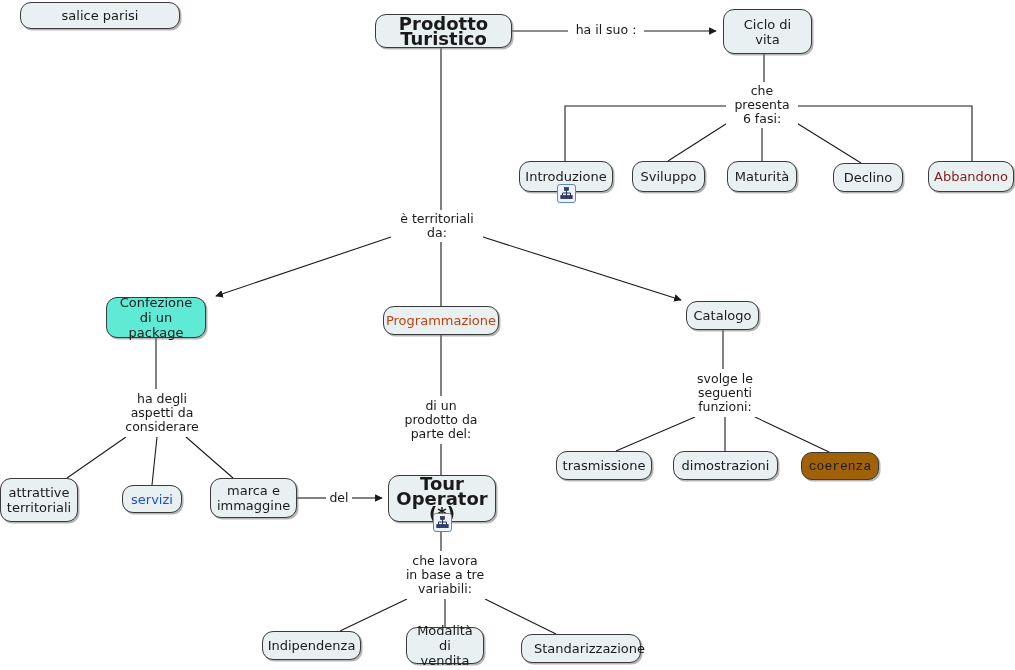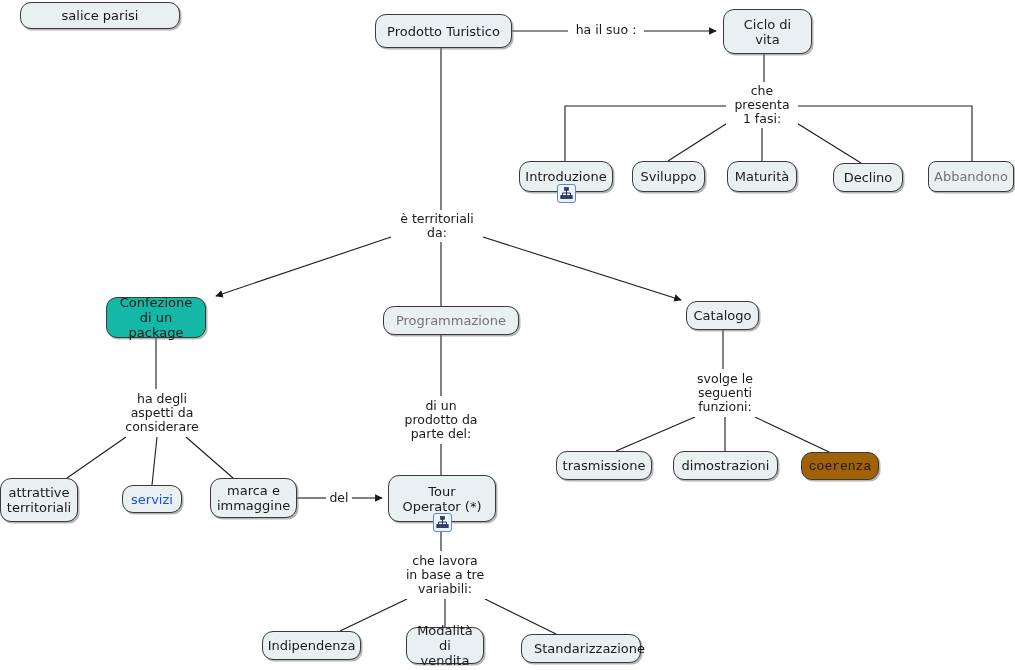--- a/index.html
+++ b/index.html
@@ -38,22 +38,22 @@
     border-radius: 11px;
     color: #1a1a1a;
     font-size: 13px;
     line-height: 15px;
     box-shadow: 1.5px 1.5px 0 rgba(120,120,120,0.55);
     padding: 2px 6px;
     white-space: pre-line;
     z-index: 3;
   }
   .node.bold {
-    font-weight: normal;
-    font-size: 13px;
+    font-weight: bold;
+    font-size: 18px;
   }
   .linklabel {
     position: absolute;
     text-align: center;
     font-size: 12.5px;
     line-height: 14px;
     color: #1a1a1a;
     white-space: pre-line;
     background: #ffffff;
     z-index: 2;
@@ -115,21 +115,21 @@
         <path d="M 407,599 L 340,631" stroke="#1a1a1a"></path>
         <path d="M 445,599 L 445,627" stroke="#1a1a1a"></path>
         <path d="M 485,599 L 556,634" stroke="#1a1a1a"></path>
       </g>
   </svg>
 
   <div id="labels-layer">
       <div class="linklabel" style="left: 568px; top: 22px; width: 76px; height: 16px;">ha il suo :</div>
       <div class="linklabel" style="left: 726px; top: 82px; width: 72px; height: 46px;">che
 presenta
-1 fasi:</div>
+6 fasi:</div>
       <div class="linklabel" style="left: 391px; top: 210px; width: 92px; height: 32px;">è territoriali
 da:</div>
       <div class="linklabel" style="left: 118px; top: 389px; width: 88px; height: 48px;">ha degli
 aspetti da
 considerare</div>
       <div class="linklabel" style="left: 398px; top: 396px; width: 86px; height: 48px;">di un
 prodotto da
 parte del:</div>
       <div class="linklabel" style="left: 690px; top: 369px; width: 70px; height: 48px;">svolge le
 seguenti
@@ -140,24 +140,24 @@
 variabili:</div>
     </div>
   <div id="nodes-layer">
       <div class="node" style="left: 20px; top: 2px; width: 160px; height: 27px; background: rgb(233, 240, 242); border-color: rgb(58, 58, 58); color: rgb(26, 26, 26);">salice parisi</div>
       <div class="node bold" style="left: 375px; top: 14px; width: 137px; height: 34px; background: rgb(233, 240, 242); border-color: rgb(58, 58, 58); color: rgb(26, 26, 26);">Prodotto Turistico</div>
       <div class="node" style="left: 723px; top: 9px; width: 89px; height: 45px; background: rgb(233, 240, 242); border-color: rgb(58, 58, 58); color: rgb(26, 26, 26);">Ciclo di vita</div>
       <div class="node" style="left: 519px; top: 161px; width: 94px; height: 31px; background: rgb(233, 240, 242); border-color: rgb(58, 58, 58); color: rgb(26, 26, 26);">Introduzione</div>
       <div class="node" style="left: 632px; top: 161px; width: 73px; height: 31px; background: rgb(233, 240, 242); border-color: rgb(58, 58, 58); color: rgb(26, 26, 26);">Sviluppo</div>
       <div class="node" style="left: 727px; top: 161px; width: 70px; height: 31px; background: rgb(233, 240, 242); border-color: rgb(58, 58, 58); color: rgb(26, 26, 26);">Maturità</div>
       <div class="node" style="left: 833px; top: 163px; width: 70px; height: 29px; background: rgb(233, 240, 242); border-color: rgb(58, 58, 58); color: rgb(26, 26, 26);">Declino</div>
-      <div class="node" style="left: 928px; top: 161px; width: 86px; height: 31px; background: rgb(233, 240, 242); border-color: rgb(58, 58, 58); color: #737373; border-radius: 8px;">Abbandono</div>
-      <div class="node" style="left: 106px; top: 297px; width: 100px; height: 41px; background: #14b8a6; border-color: rgb(58, 58, 58); color: rgb(26, 26, 26);">Confezione
+      <div class="node" style="left: 928px; top: 161px; width: 86px; height: 31px; background: rgb(233, 240, 242); border-color: rgb(58, 58, 58); color: #7f1d1d;">Abbandono</div>
+      <div class="node" style="left: 106px; top: 297px; width: 100px; height: 41px; background: #5eead4; border-color: rgb(58, 58, 58); color: rgb(26, 26, 26);">Confezione
 di un package</div>
-      <div class="node" style="left: 383px; top: 306px; width: 136px; height: 29px; background: rgb(233, 240, 242); border-color: rgb(58, 58, 58); color: #737373;">Programmazione</div>
+      <div class="node" style="left: 383px; top: 306px; width: 116px; height: 29px; background: rgb(233, 240, 242); border-color: rgb(58, 58, 58); color: #c2410c;">Programmazione</div>
       <div class="node" style="left: 686px; top: 301px; width: 73px; height: 29px; background: rgb(233, 240, 242); border-color: rgb(58, 58, 58); color: rgb(26, 26, 26);">Catalogo</div>
       <div class="node" style="left: 556px; top: 451px; width: 96px; height: 29px; background: rgb(233, 240, 242); border-color: rgb(58, 58, 58); color: rgb(26, 26, 26);">trasmissione</div>
       <div class="node" style="left: 673px; top: 451px; width: 105px; height: 29px; background: rgb(233, 240, 242); border-color: rgb(58, 58, 58); color: rgb(26, 26, 26);">dimostrazioni</div>
       <div class="node" style="left: 801px; top: 452px; width: 78px; height: 28px; background: #a16207; border-color: rgb(58, 58, 58); color: rgb(26, 26, 26); font-family: Liberation Mono, monospace;">coerenza</div>
       <div class="node" style="left: 0px; top: 478px; width: 78px; height: 44px; background: rgb(233, 240, 242); border-color: rgb(58, 58, 58); color: rgb(26, 26, 26);">attrattive
 territoriali</div>
       <div class="node" style="left: 122px; top: 485px; width: 60px; height: 28px; background: rgb(233, 240, 242); border-color: rgb(58, 58, 58); color: #1d4ed8;">servizi</div>
       <div class="node" style="left: 210px; top: 478px; width: 87px; height: 40px; background: rgb(233, 240, 242); border-color: rgb(58, 58, 58); color: rgb(26, 26, 26);">marca e
 immaggine</div>
       <div class="node bold" style="left: 388px; top: 475px; width: 108px; height: 47px; background: rgb(233, 240, 242); border-color: rgb(58, 58, 58); color: rgb(26, 26, 26);">Tour

